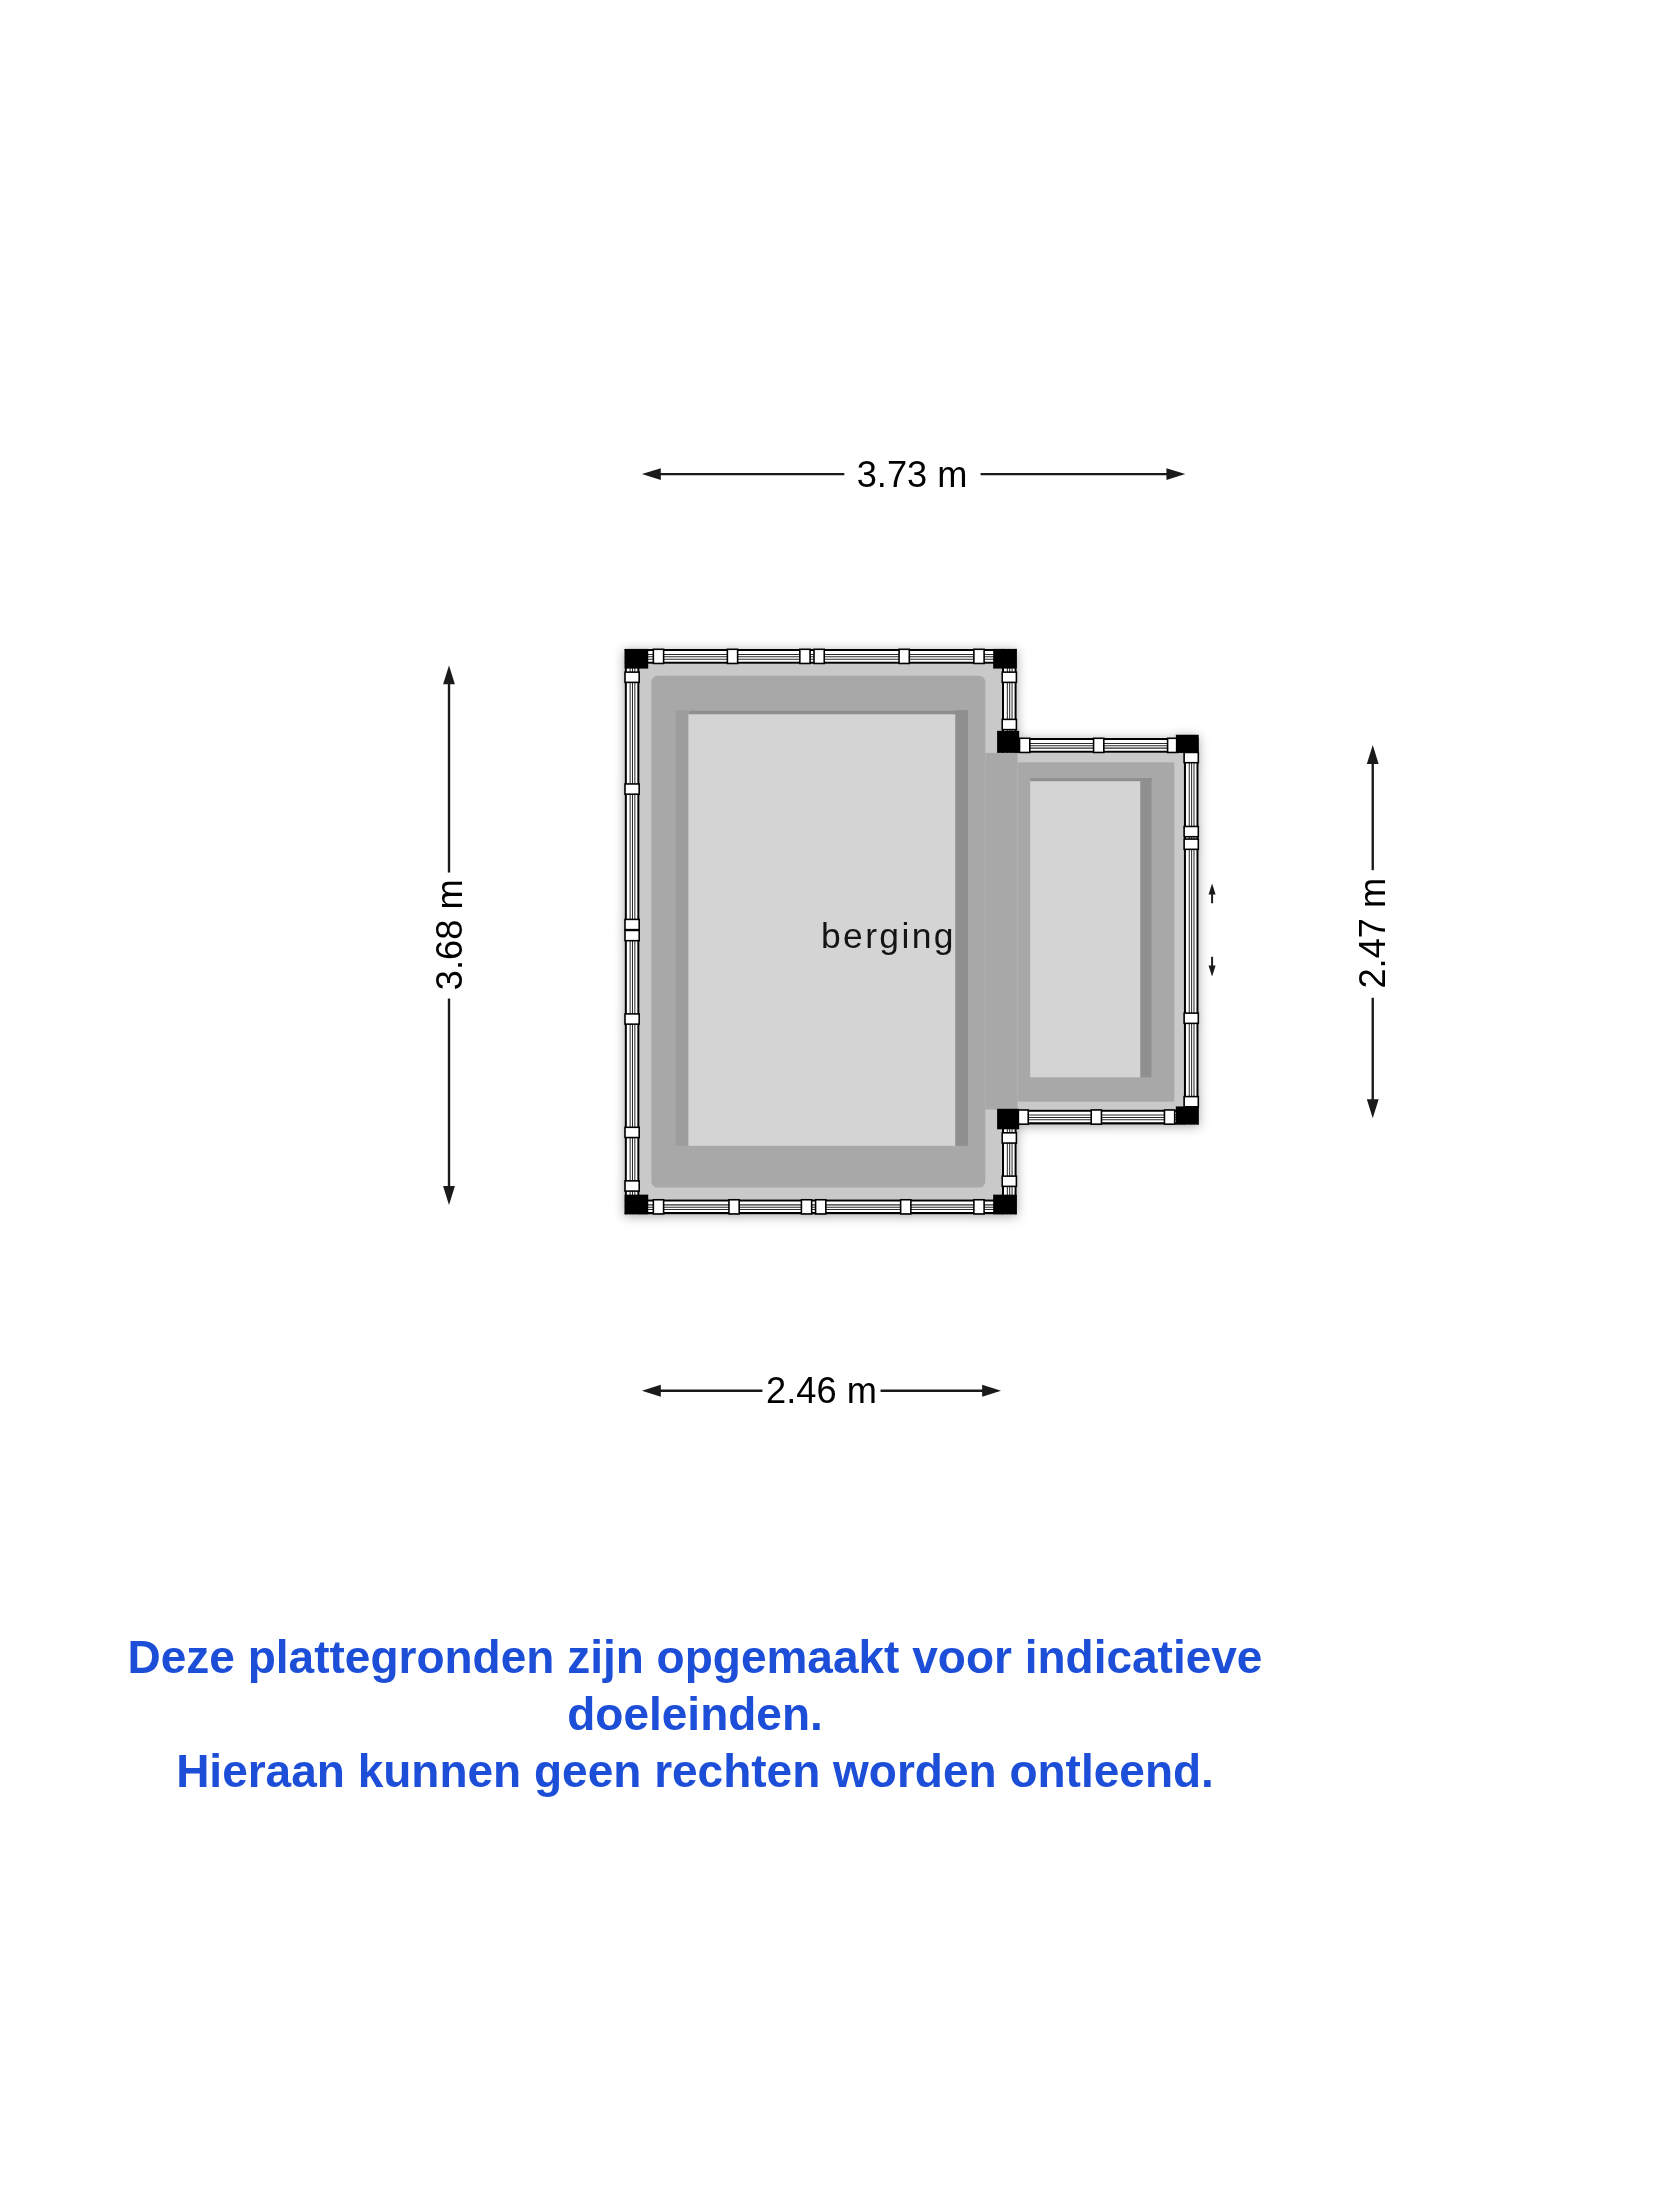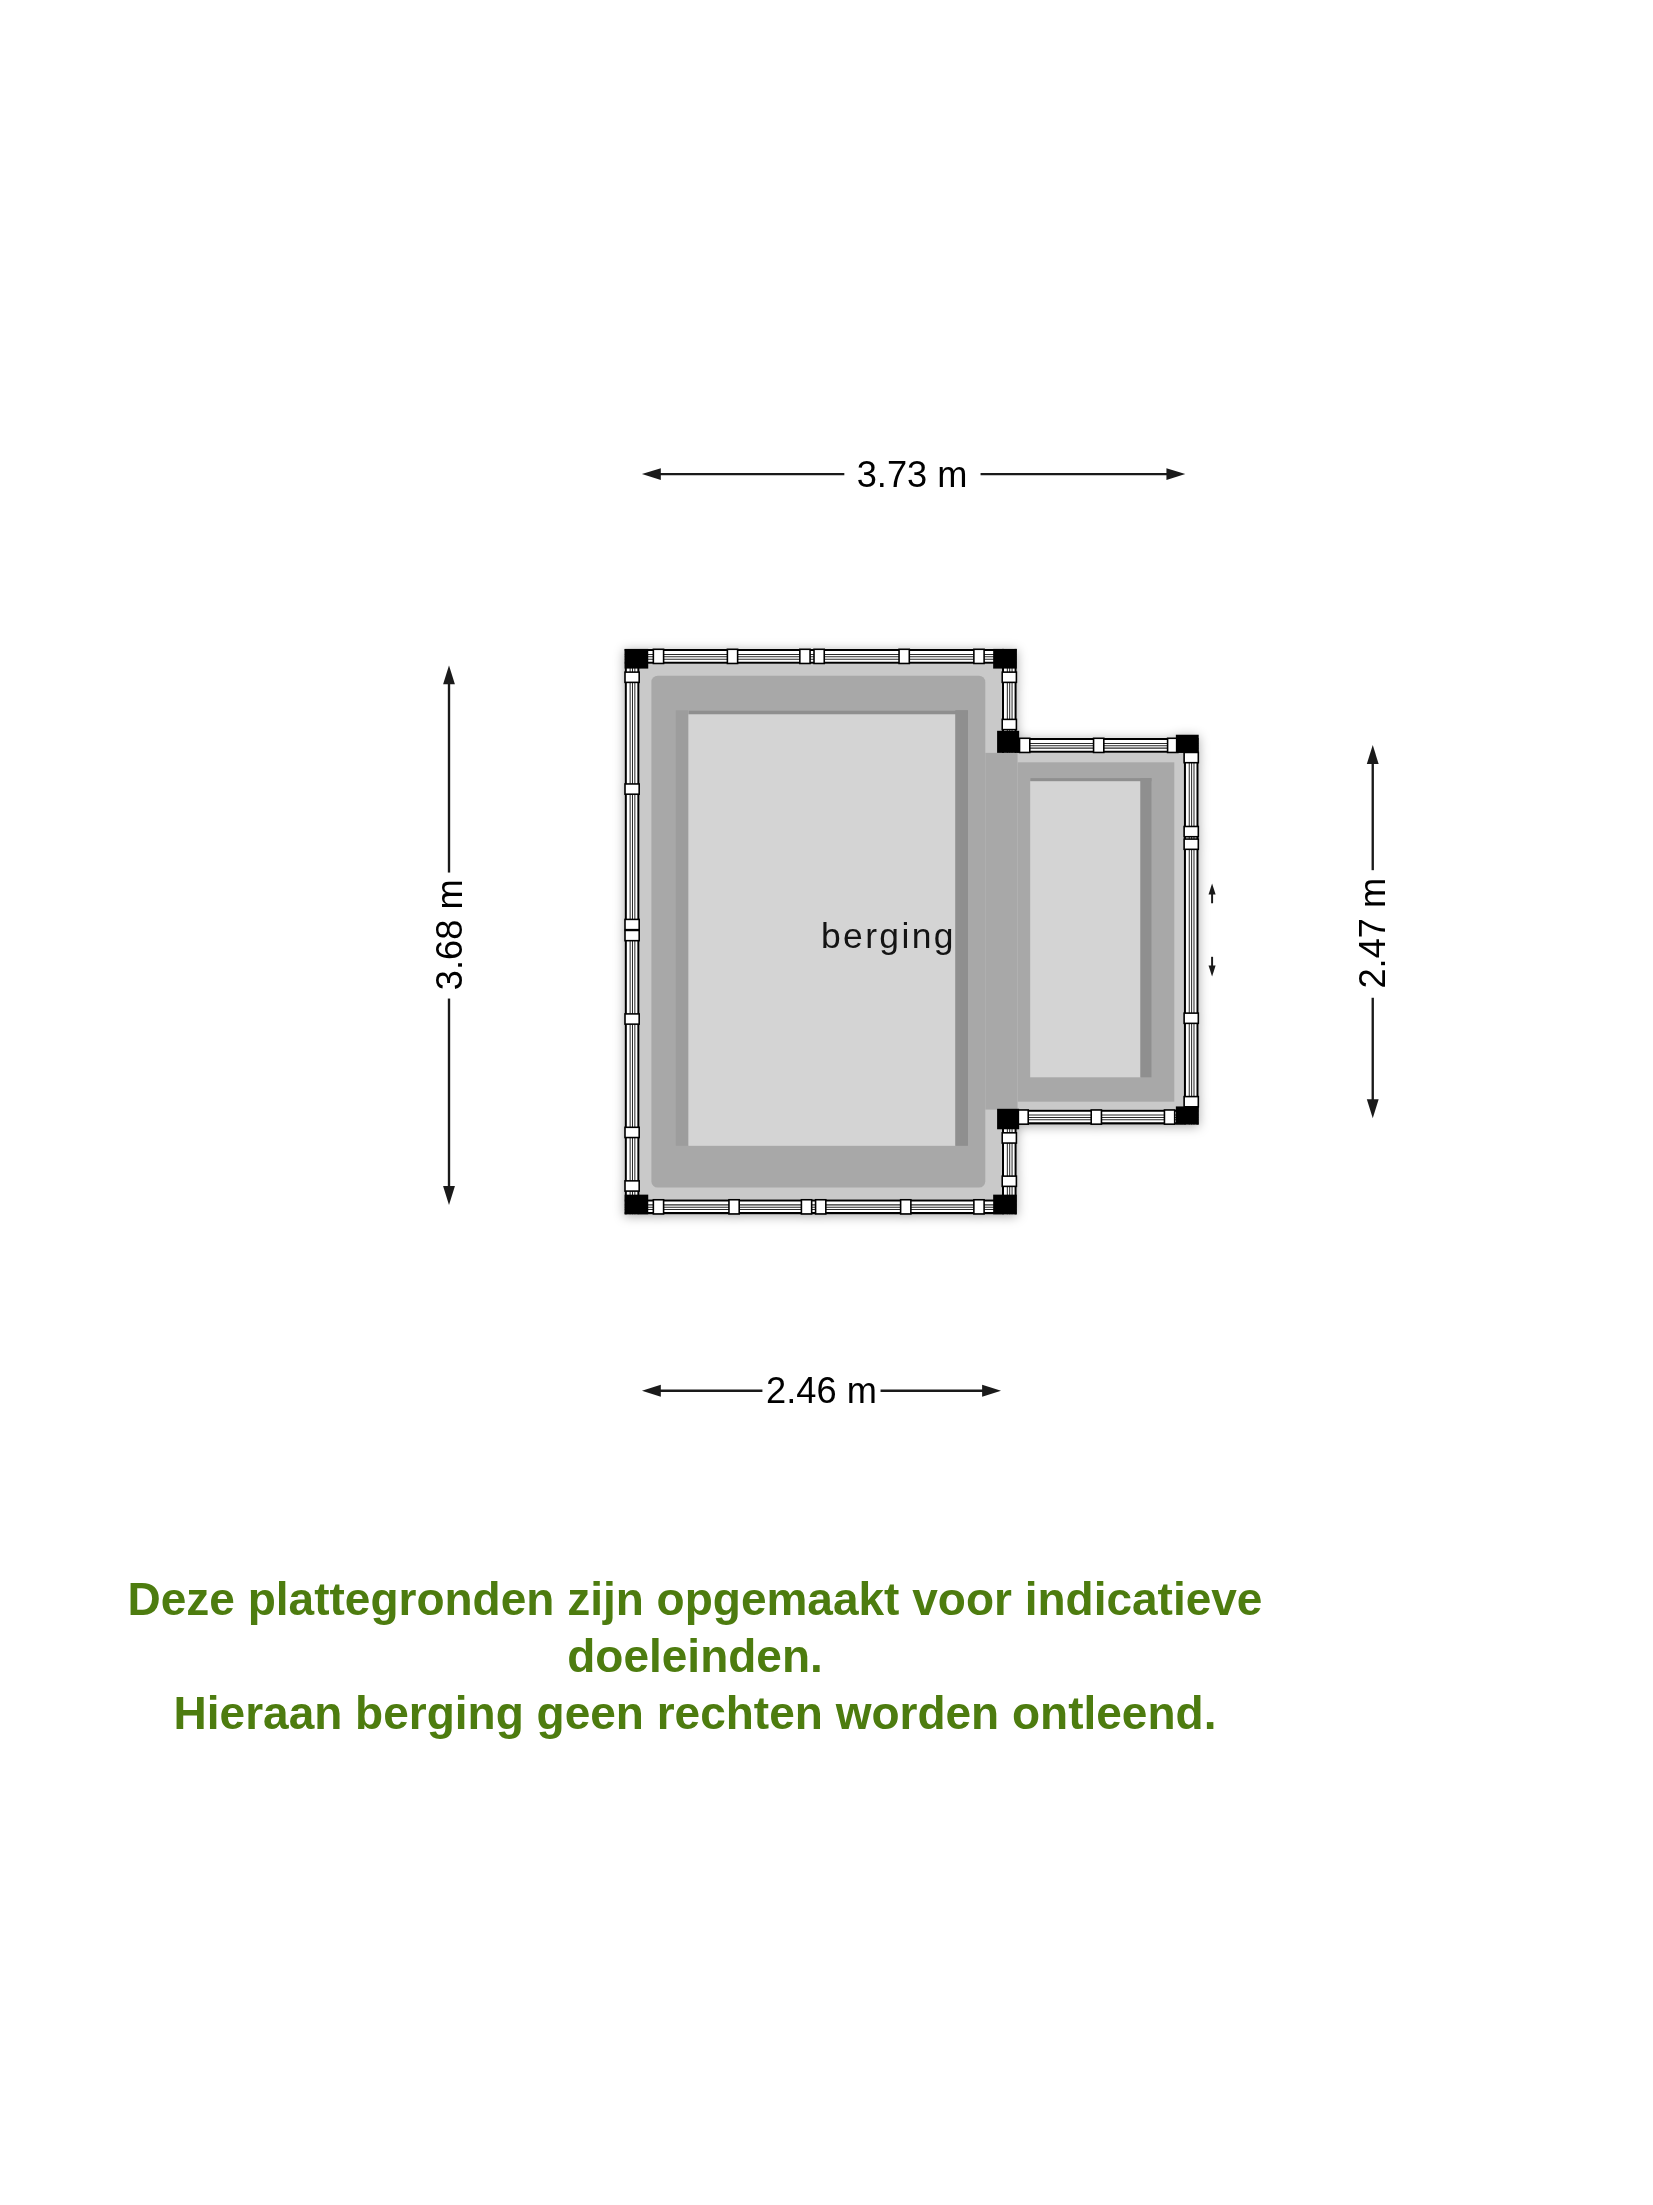--- a/index.html
+++ b/index.html
@@ -20,27 +20,27 @@
   .dimline { stroke: #1a1a1a; stroke-width: 3; }
   .dimhead { fill: #1a1a1a; }
   .doorline { stroke: #1a1a1a; stroke-width: 2.5; }
   .dim-text { font-size: 46px; fill: #000000; text-anchor: middle; }
   .room-text { font-size: 45px; letter-spacing: 3px; fill: #141414; text-anchor: middle; }
   .building { filter: drop-shadow(0px 2px 7px rgba(0,0,0,0.33)); }
 
   .disclaimer {
     position: absolute;
     left: 0;
-    top: 1571px;
+    top: 1629px;
     width: 1390px;
     text-align: center;
     font-weight: bold;
     font-size: 46px;
     line-height: 57px;
-    color: #4d7c0f;
+    color: #1d4ed8;
   }
 </style>
 </head>
 <body>
 
 <div class="page">
 
 <svg class="plan" width="1654" height="2205" viewBox="0 0 2100 2800" xmlns="http://www.w3.org/2000/svg">
 
   <g class="building">
@@ -218,17 +218,17 @@
   <g>
     <line class="doorline" x1="1539" y1="1147" x2="1539" y2="1133"></line>
     <polygon class="dimhead" points="1539,1122 1534.5,1136 1543.5,1136"></polygon>
     <line class="doorline" x1="1539" y1="1215" x2="1539" y2="1229"></line>
     <polygon class="dimhead" points="1539,1240 1534.5,1226 1543.5,1226"></polygon>
   </g>
 </svg>
 
   <div class="disclaimer">
     <div>Deze plattegronden zijn opgemaakt voor indicatieve doeleinden.</div>
-    <div>Hieraan berging geen rechten worden ontleend.</div>
+    <div>Hieraan kunnen geen rechten worden ontleend.</div>
   </div>
 
 </div>
 
 
 </body></html>

